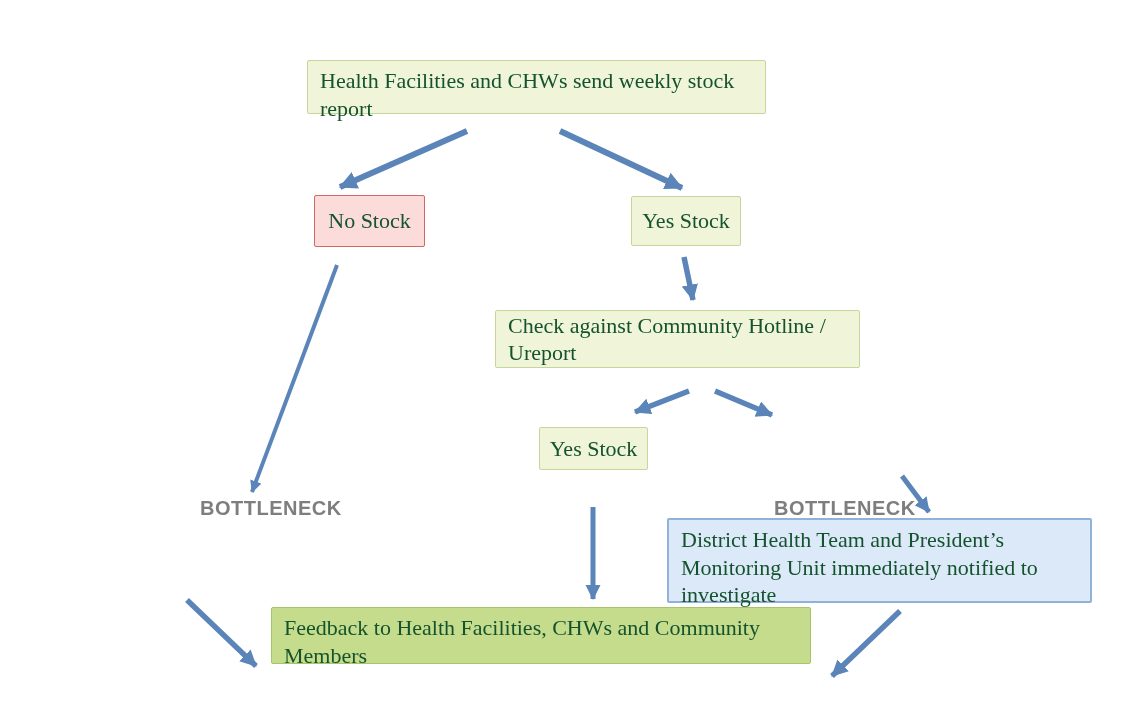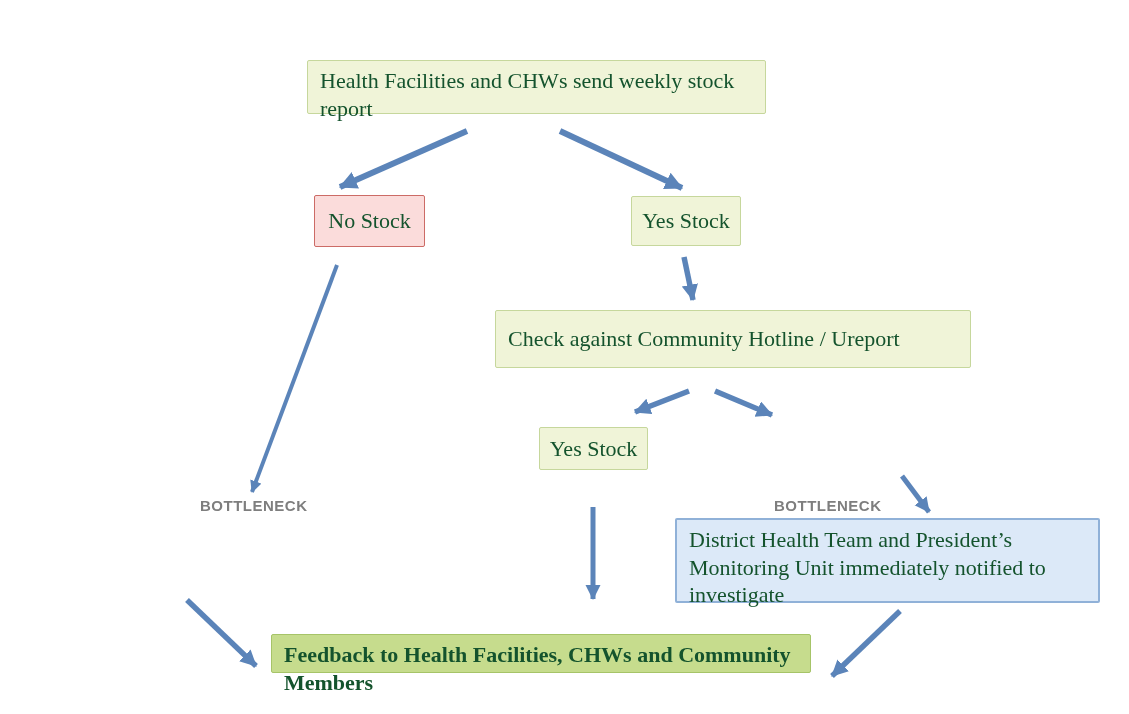--- a/index.html
+++ b/index.html
@@ -24,35 +24,35 @@
   }
   .node.top-align{align-items:flex-start;}
   .node.centered{justify-content:center; text-align:center; padding:6px 8px;}
   .lightgreen{background:var(--light-green-fill); border:1.5px solid var(--light-green-border);}
   .pink{background:var(--pink-fill); border:1.5px solid var(--pink-border);}
   .red{background:var(--red-fill); border:1.5px solid var(--red-border);}
   .blue{background:var(--blue-fill); border:2px solid var(--blue-border);}
   .green{background:var(--green-fill); border:1.5px solid var(--green-border);}
   .bottleneck{
     position:absolute; font-family:"Liberation Sans", sans-serif;
-    font-weight:bold; font-size:15px; letter-spacing:0.5px;
+    font-weight:bold; font-size:20px; letter-spacing:0.5px;
     color:var(--bottleneck-text); white-space:nowrap;
   }
   
   .n-start{left:307px; top:60px; width:459px; height:54px;}
   .n-nostock{left:276px; top:195px; width:111px; height:52px;margin-left:38px;}
   .n-yesstock1{left:631px; top:196px; width:110px; height:50px;}
-  .n-check{left:495px; top:310px; width:476px; height:58px;}
+  .n-check{left:495px; top:310px; width:365px; height:58px;}
   .n-yesstock2{left:539px; top:427px; width:109px; height:43px;}
   .n-redflag{left:740px; top:427px; width:230px; height:39px;}
   .n-bneck-left{left:200px; top:497px;}
   .n-bneck-right{left:774px; top:497px;}
   .n-restock{left:64px; top:519px; width:420px; height:79px;}
-  .n-investigate{left:667px; top:518px; width:425px; height:85px;margin-left:8px;}
-  .n-feedback{left:271px; top:634px; width:540px; height:39px;font-weight:bold;}
+  .n-investigate{left:667px; top:518px; width:425px; height:85px;}
+  .n-feedback{left:271px; top:607px; width:540px; height:57px;}
 </style>
 </head>
 <body>
 
 <div class="canvas">
 
   <svg class="arrows" viewBox="0 0 1129 714">
     <defs>
       <marker id="ah" markerWidth="3.2" markerHeight="3.2" refX="2.8" refY="1.5" orient="auto" markerUnits="strokeWidth">
         <path d="M0,0 L3,1.5 L0,3 Z" fill="#5B84B9"></path>

